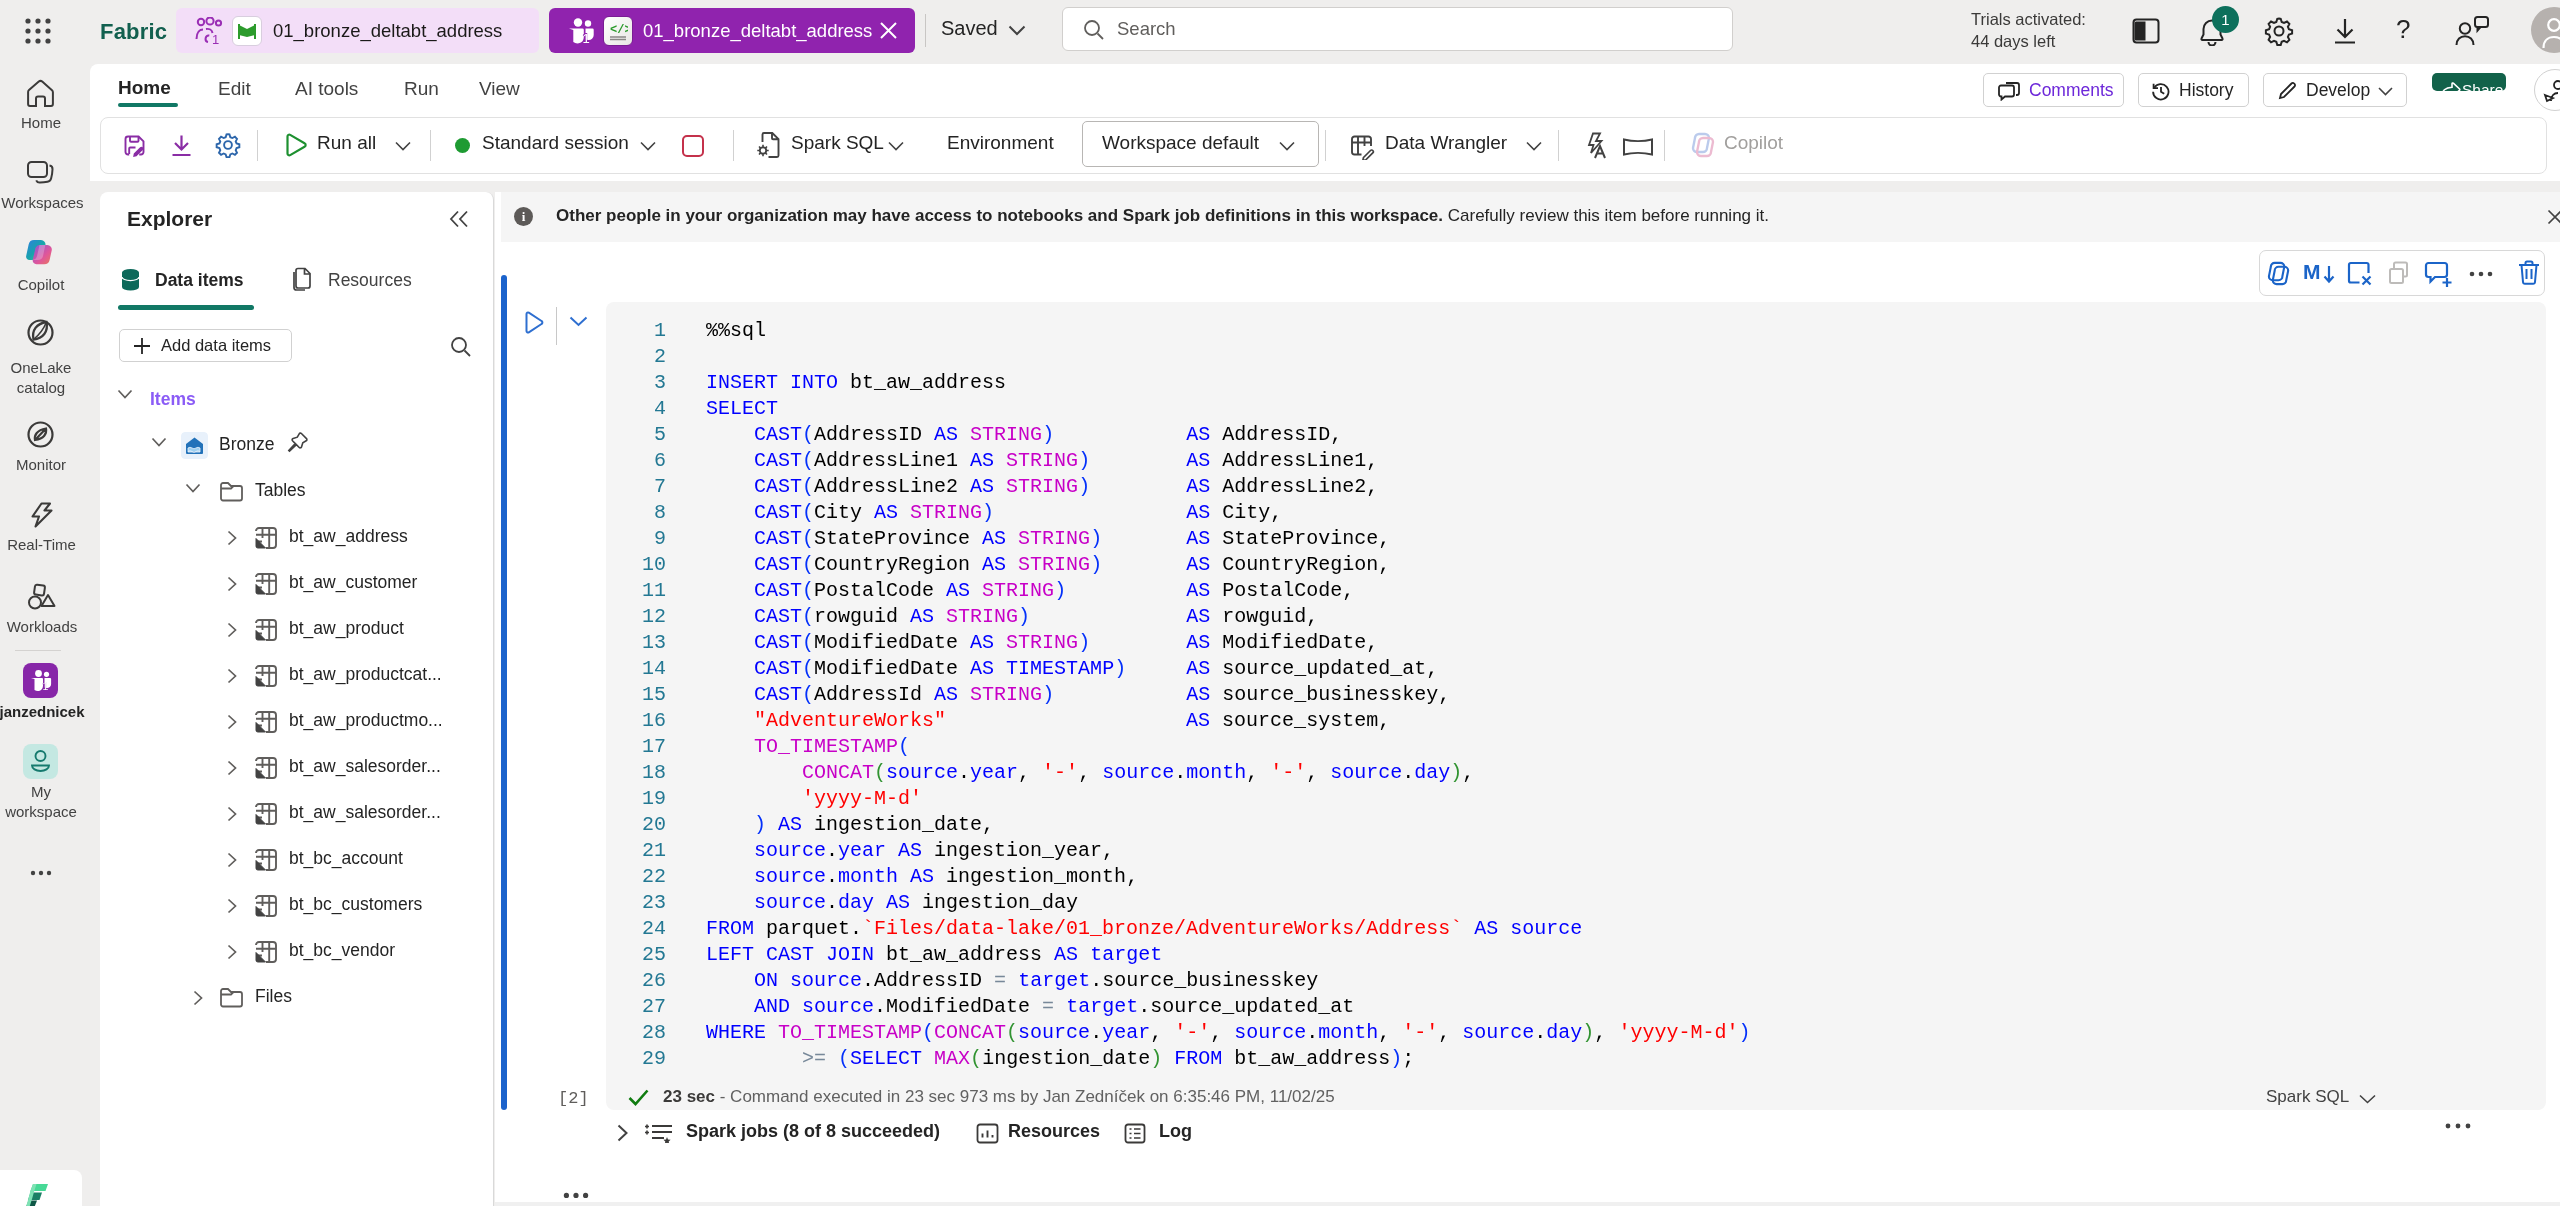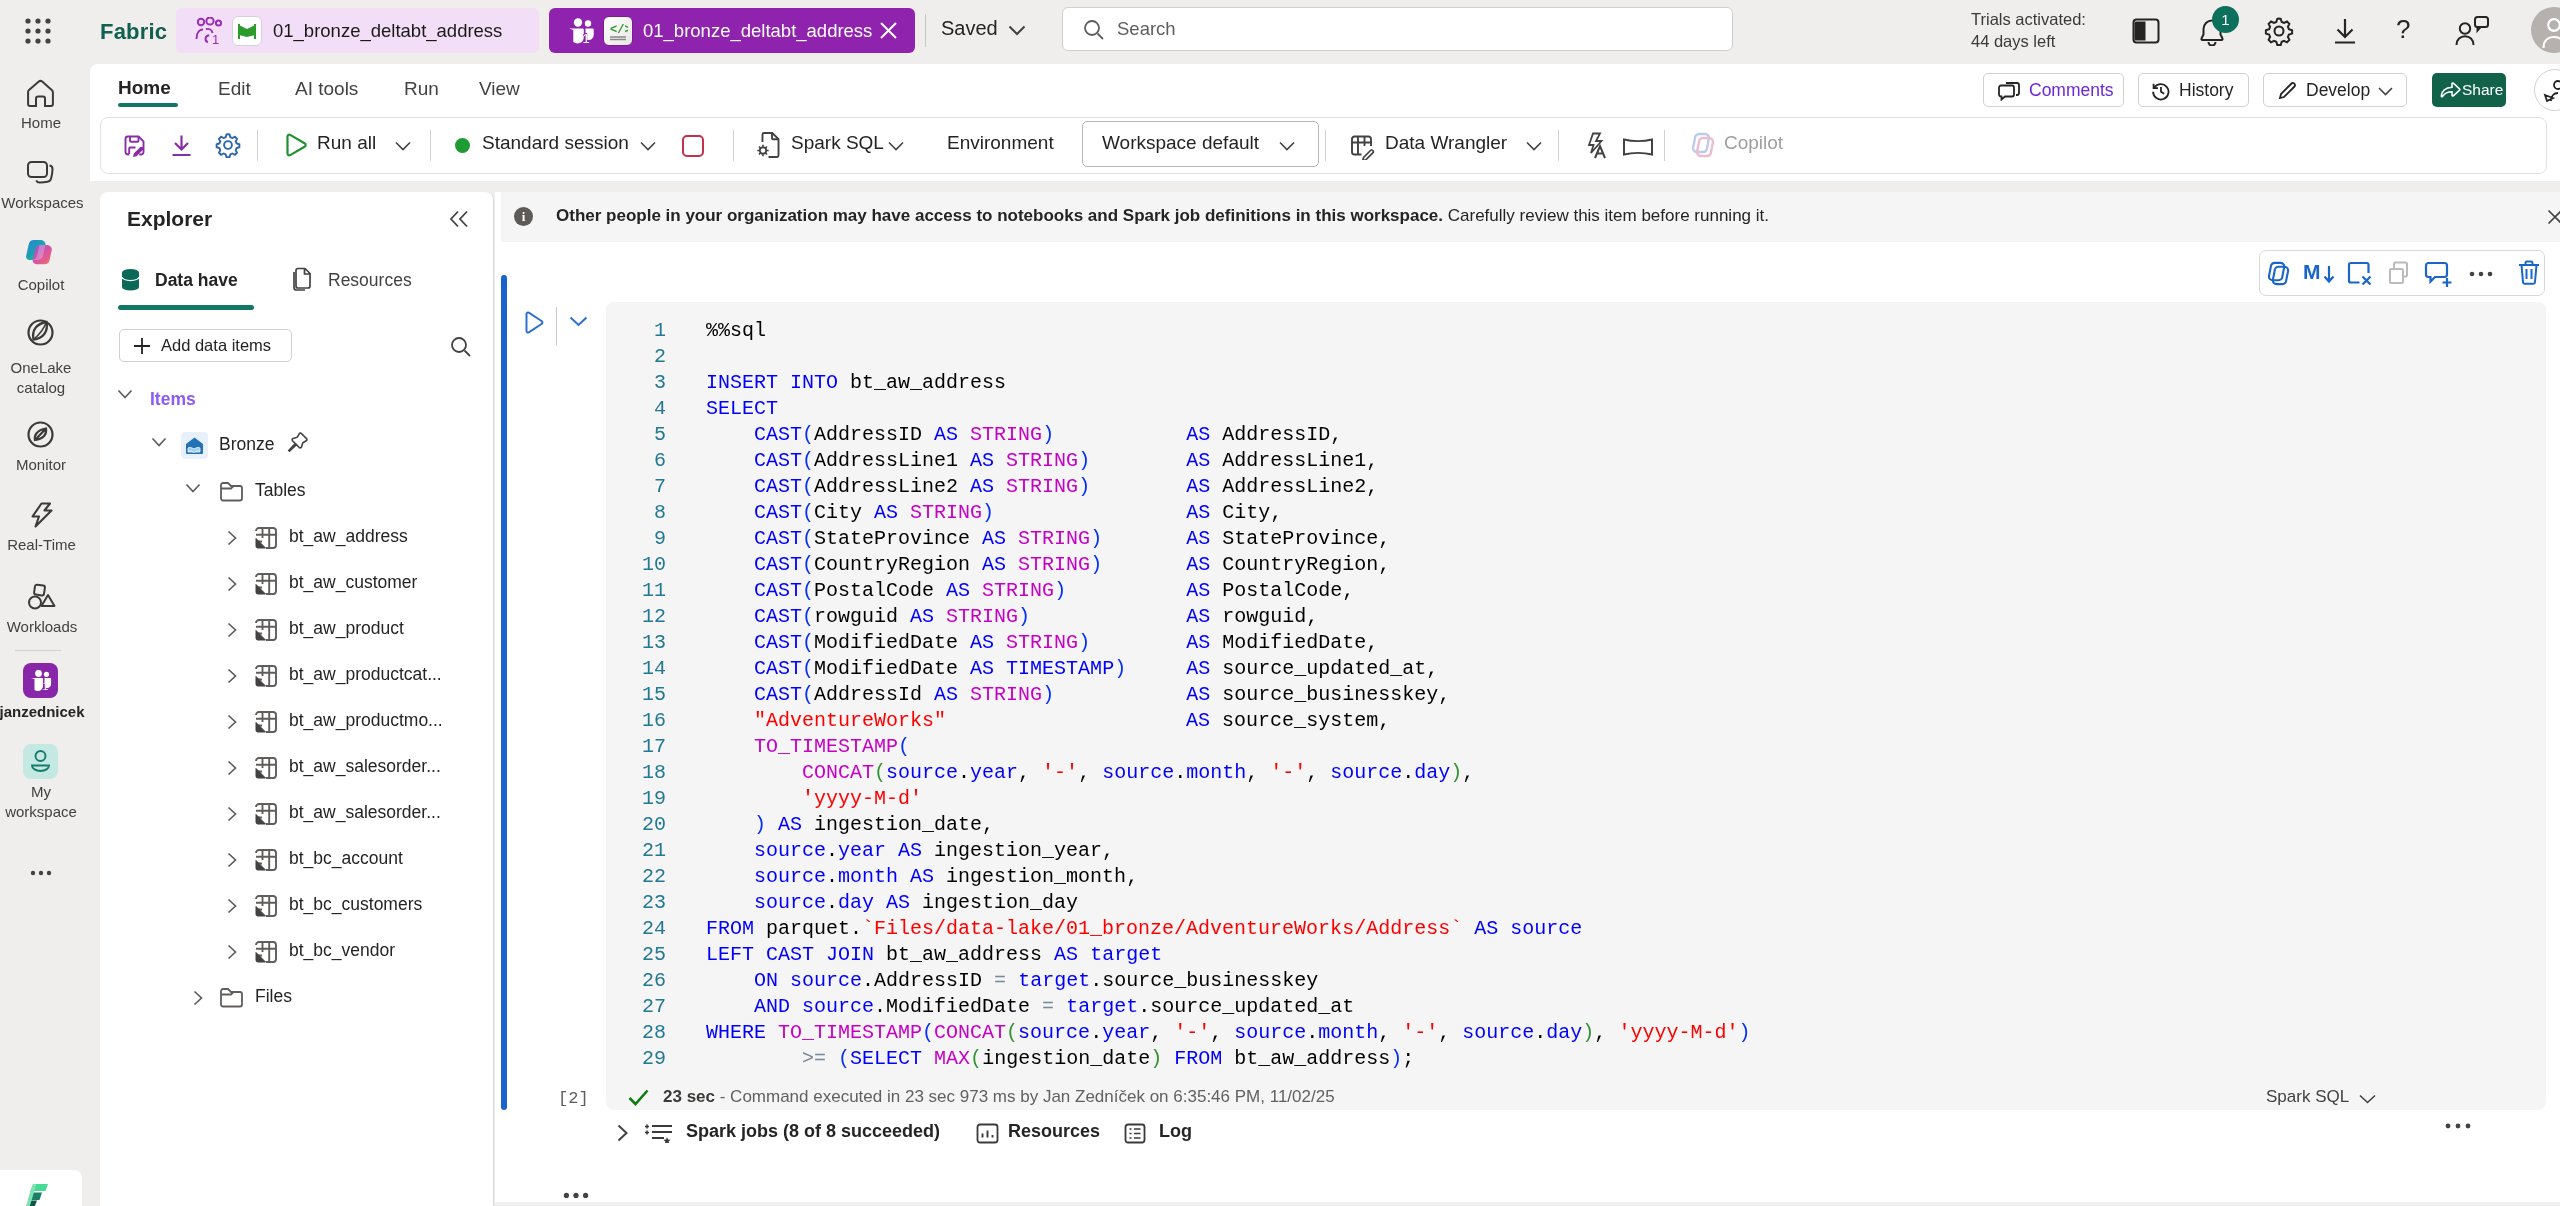--- a/index.html
+++ b/index.html
@@ -150,21 +150,21 @@
 </div>
 <div class="abs" style="left:2263px;top:73px;width:144px;height:34px;border:1px solid #d1d1d1;border-radius:5px;background:#fff;">
   <svg class="abs" style="left:13px;top:7px" width="20" height="20" viewBox="0 0 20 20">
     <path d="M3 17 l1-4 L14.5 2.5 a1.8 1.8 0 0 1 2.6 0 l.4.4 a1.8 1.8 0 0 1 0 2.6 L7 16 z" fill="none" stroke="#242424" stroke-width="1.8"></path>
   </svg>
   <div class="abs" style="left:42px;top:6px;font-size:17.5px;color:#242424;">Develop</div>
   <svg class="abs" style="left:114px;top:13px" width="15" height="9" viewBox="0 0 15 9">
       <path d="M1 1 l6.5 6.5 L14 1" class="dd-chev"></path>
     </svg>
 </div>
-<div class="abs" style="left:2432px;top:73px;width:74px;height:34px;border-radius:5px;background:#12624a;">
+<div class="abs" style="left:2432px;top:73px;width:74px;height:18px;border-radius:5px;background:#12624a;">
   <svg class="abs" style="left:8px;top:8px" width="21" height="18" viewBox="0 0 21 18">
     <path d="M12 6.2 V2.8 a.8.8 0 0 1 1.3-.6 L19.6 8 a.8.8 0 0 1 0 1.2 L13.3 14.8 a.8.8 0 0 1-1.3-.6 v-3.4 C7.5 10.8 4.6 12.3 2.6 15.3 c-.5.8-1.4.4-1.3-.5 C1.9 9.6 5.8 6.6 12 6.2 z" fill="none" stroke="#fff" stroke-width="1.6"></path>
   </svg>
   <div class="abs" style="left:30px;top:8px;font-size:15.5px;color:#fff;">Share</div>
 </div>
 <div class="abs" style="left:2534px;top:69px;width:42px;height:42px;border-radius:50%;border:1px solid #d1d1d1;background:#fff;">
   <svg class="abs" style="left:8px;top:9px" width="24" height="24" viewBox="0 0 24 24">
     <circle cx="15" cy="6" r="4" fill="none" stroke="#242424" stroke-width="1.8"></circle>
     <path d="M8 22 c0-5 3-8 7-8 M2 16 l8 3 -6 3 z" fill="none" stroke="#242424" stroke-width="1.8"></path>
   </svg>
@@ -353,21 +353,21 @@
   <div class="abs" style="left:27px;top:15px;font-size:21px;font-weight:700;color:#242424;">Explorer</div>
   <svg class="abs" style="left:349px;top:18px" width="20" height="18" viewBox="0 0 20 18">
     <path d="M9 1.5 L2 9 l7 7.5 M18 1.5 L11 9 l7 7.5" fill="none" stroke="#424242" stroke-width="1.8"></path>
   </svg>
 
   <svg class="abs" style="left:20px;top:76px" width="21" height="24" viewBox="0 0 21 24">
     <ellipse cx="10.5" cy="4.5" rx="8.5" ry="3.6" fill="#0c695a"></ellipse>
     <path d="M2 4.5 v14.5 a8.5 3.6 0 0 0 17 0 V4.5" fill="#0c695a"></path>
     <path d="M2 9 a8.5 3.6 0 0 0 17 0" fill="none" stroke="#fff" stroke-width="1.2"></path>
   </svg>
-  <div class="abs" style="left:55px;top:78px;font-size:17.5px;font-weight:700;color:#242424;">Data have</div>
+  <div class="abs" style="left:55px;top:78px;font-size:17.5px;font-weight:700;color:#242424;">Data items</div>
   <svg class="abs" style="left:190px;top:75px" width="22" height="24" viewBox="0 0 22 24">
     <path d="M8 1.5 h7 l5 5 V19 a2 2 0 0 1-2 2 H8 a2 2 0 0 1-2-2 V3.5 a2 2 0 0 1 2-2 z M14.5 1.5 v5.5 h5.5" fill="none" stroke="#424242" stroke-width="1.7"></path>
     <path d="M4 5 v15.5 a2.5 2.5 0 0 0 2.5 2.5 H15" fill="none" stroke="#424242" stroke-width="1.7"></path>
   </svg>
   <div class="abs" style="left:228px;top:78px;font-size:17.5px;color:#424242;">Resources</div>
   <div class="abs" style="left:18px;top:113px;width:136px;height:5px;background:#117865;border-radius:3px;"></div>
 
   <div class="abs" style="left:19px;top:137px;width:173px;height:33px;border:1px solid #d1d1d1;border-radius:5px;">
     <svg class="abs" style="left:13px;top:7px" width="18" height="18" viewBox="0 0 18 18">
         <path d="M9 1 v16 M1 9 h16" stroke="#242424" stroke-width="1.8"></path>

